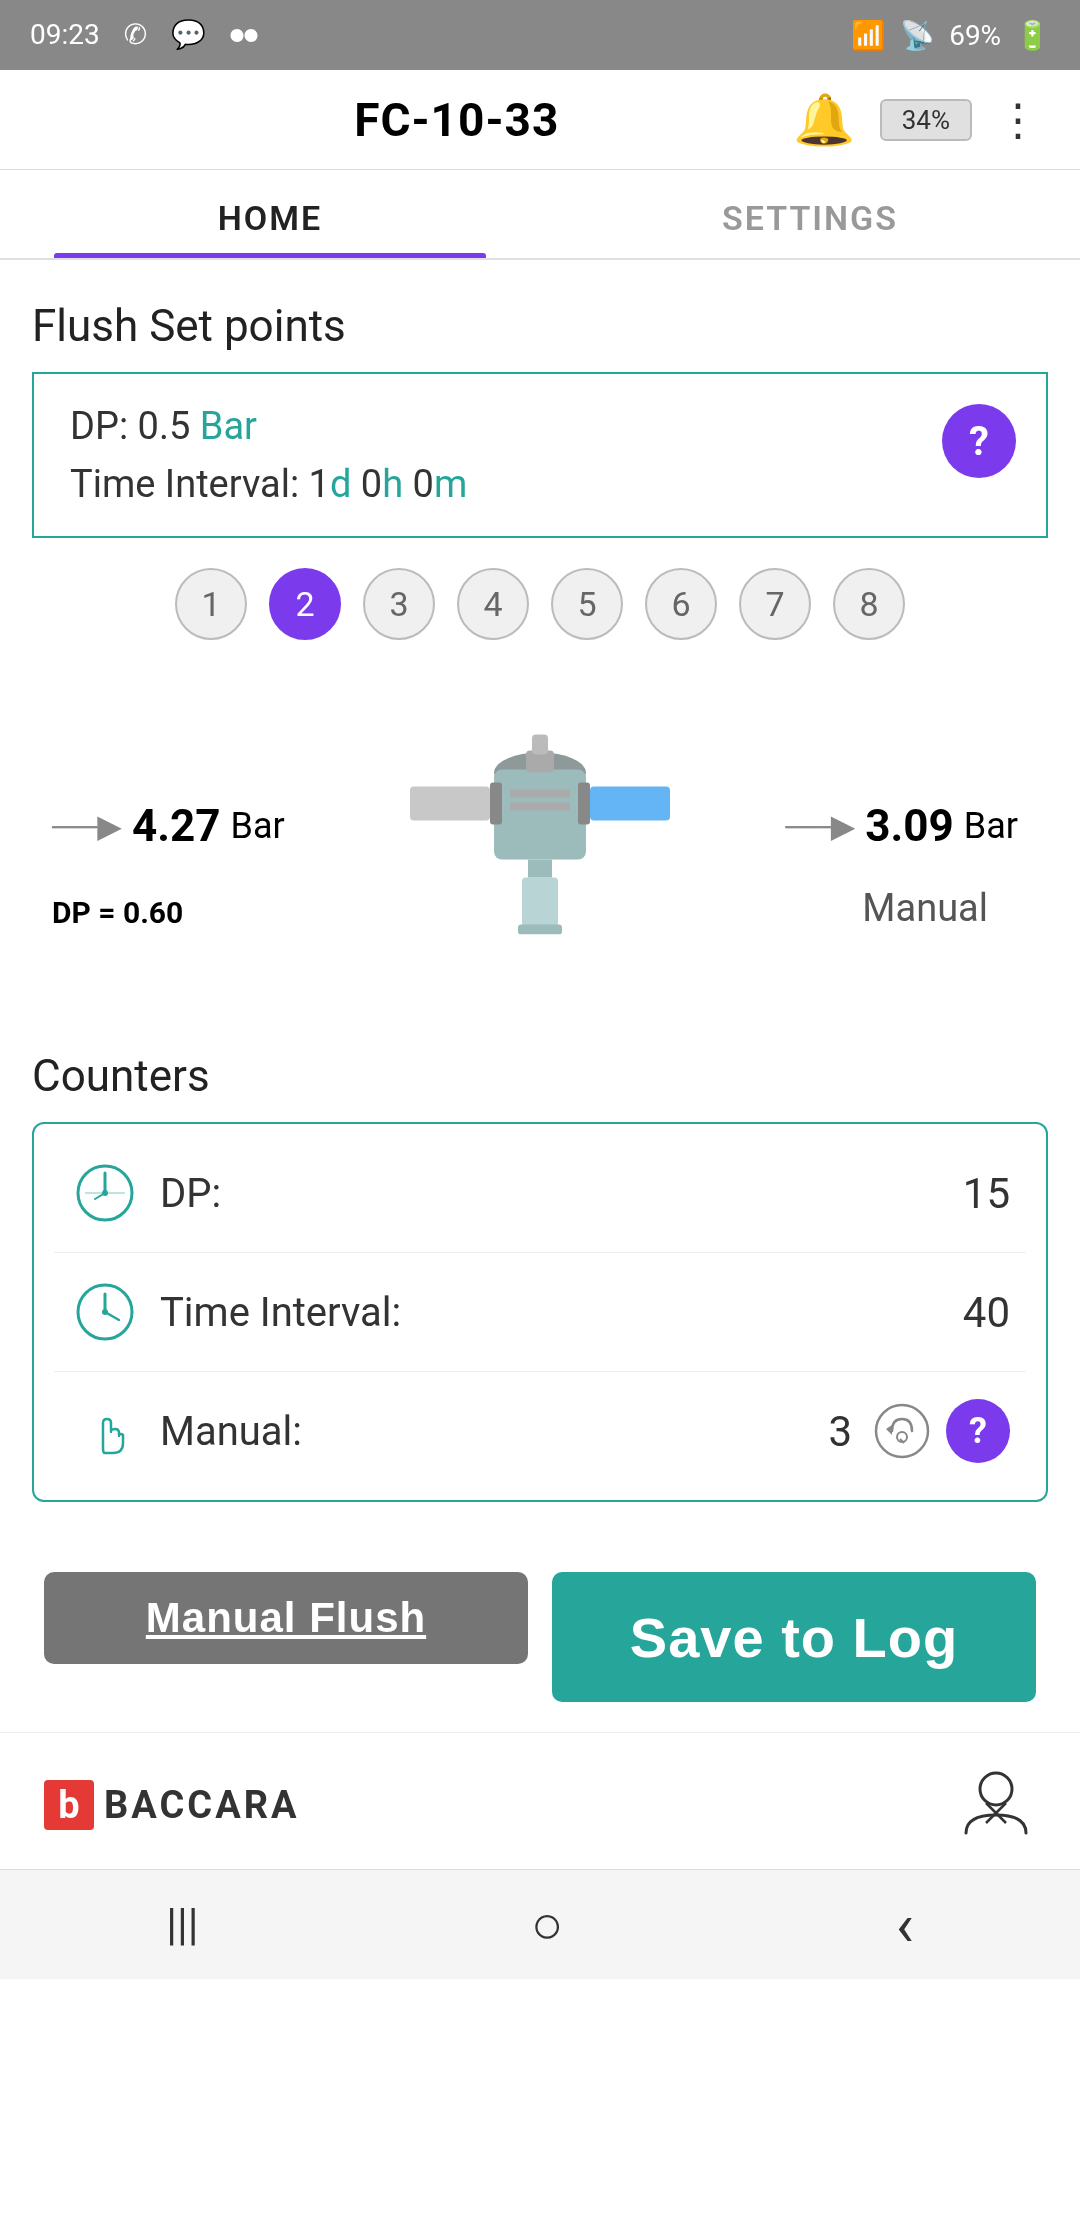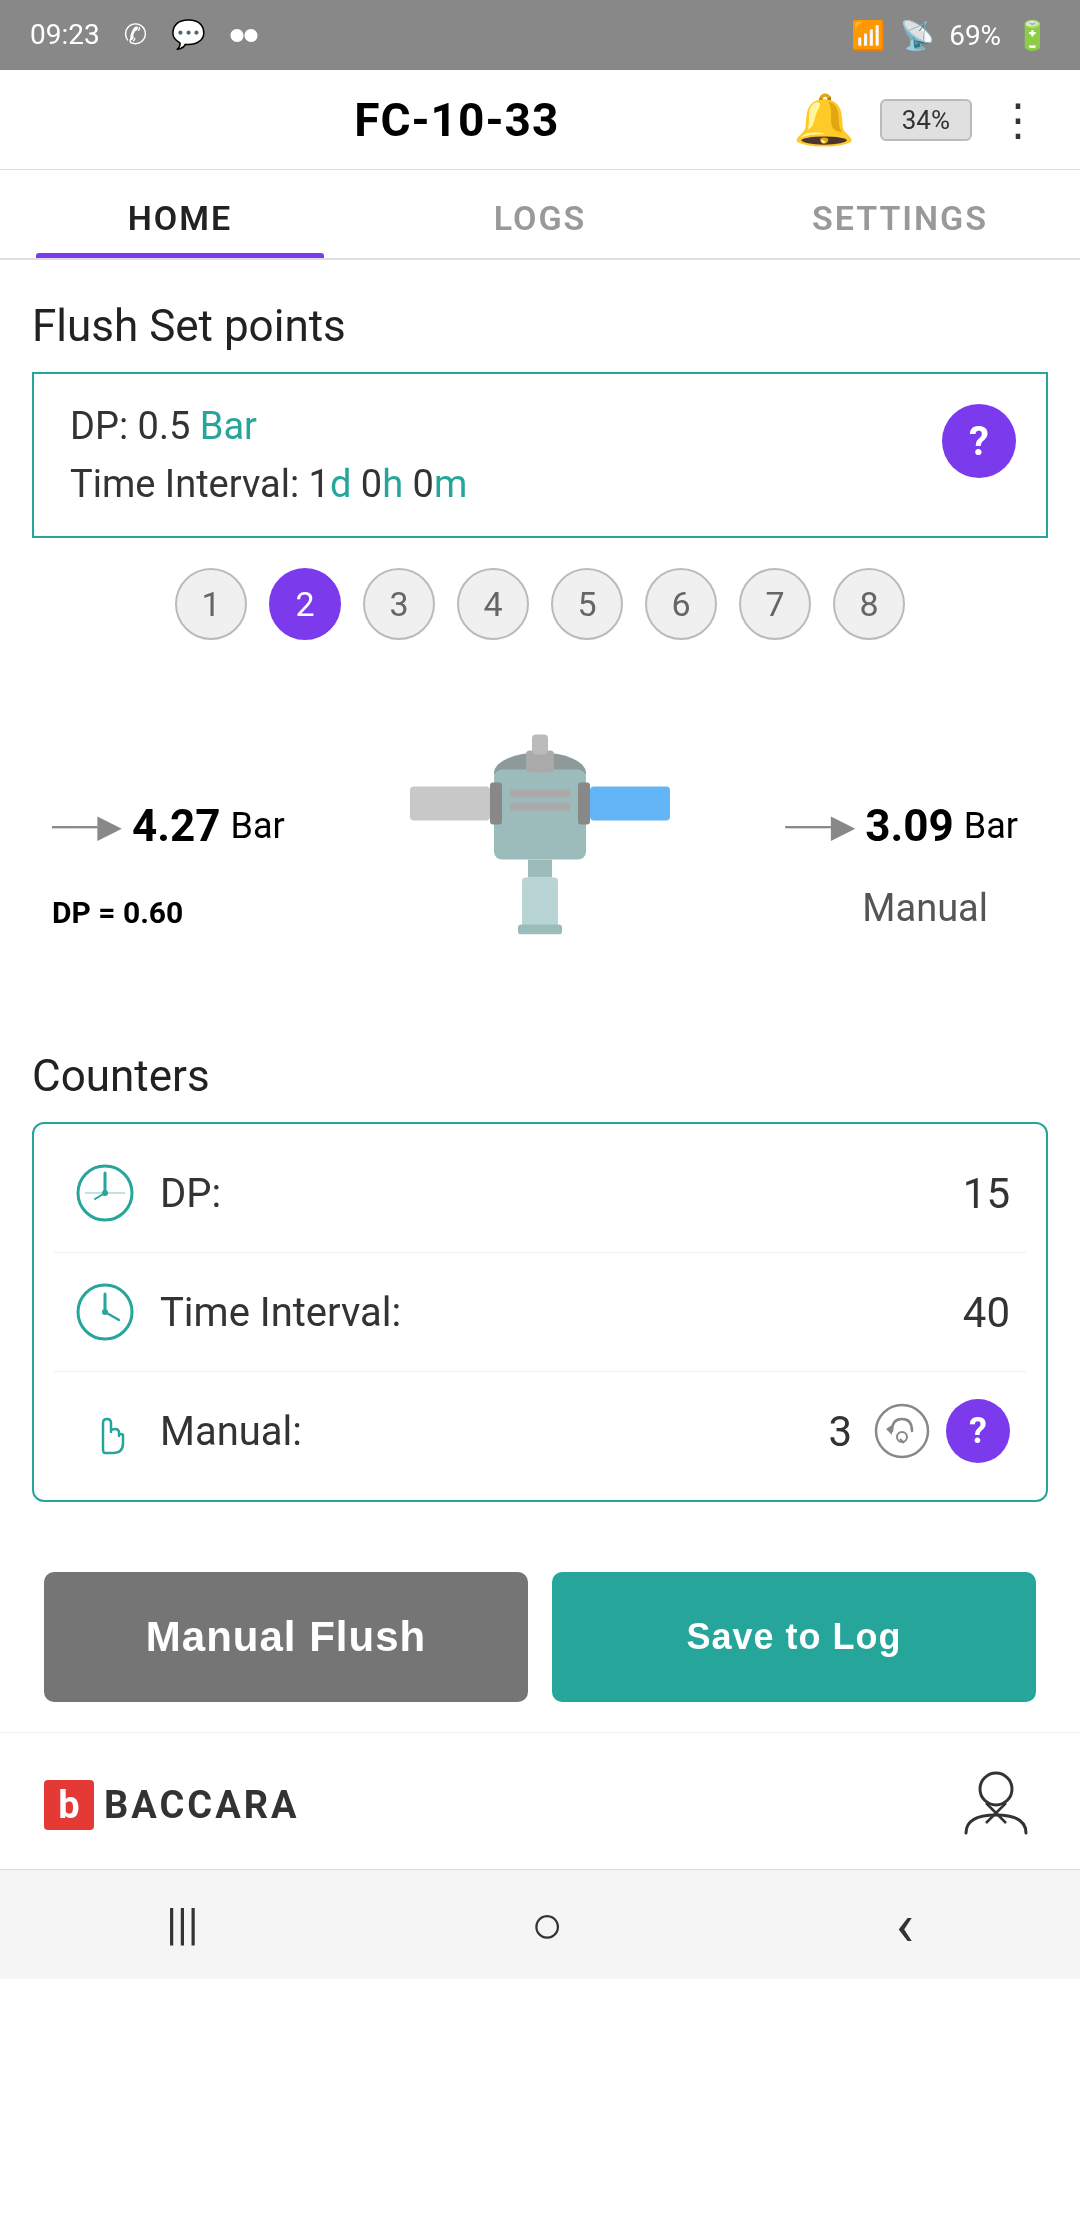--- a/index.html
+++ b/index.html
@@ -270,34 +270,35 @@
       display: flex;
       gap: 24px;
       padding: 30px 44px;
     }
     .btn-manual-flush {
       flex: 1;
       background: #757575;
       color: #fff;
       border: none;
       border-radius: 10px;
-      height: 130px;
+      height: 92px;
       font-size: 42px;
       font-weight: 600;
       cursor: pointer;
       letter-spacing: 1px;
+      text-decoration: underline;
     }
     .btn-save-log {
       flex: 1;
       background: #26a69a;
       color: #fff;
       border: none;
       border-radius: 10px;
       height: 130px;
-      font-size: 36px;
+      font-size: 56px;
       font-weight: 600;
       cursor: pointer;
       letter-spacing: 1px;
     }
 
     
     .footer {
       padding: 28px 44px 20px;
       display: flex;
       align-items: center;
@@ -367,23 +368,20 @@
   <div class="header-right">
     <span class="bell-icon">🔔</span>
     <span class="filter-badge">34%</span>
     <span class="more-icon">⋮</span>
   </div>
 </div>
 
 <div class="tab-bar">
   <div class="tab active">
     <span>HOME</span>
-  </div>
-  <div class="tab">
-    <span>LOGS</span>
   </div>
   <div class="tab">
     <span>SETTINGS</span>
   </div>
 </div>
 
 <div class="main">
 
   <div class="section-title">Flush Set points</div>
 

